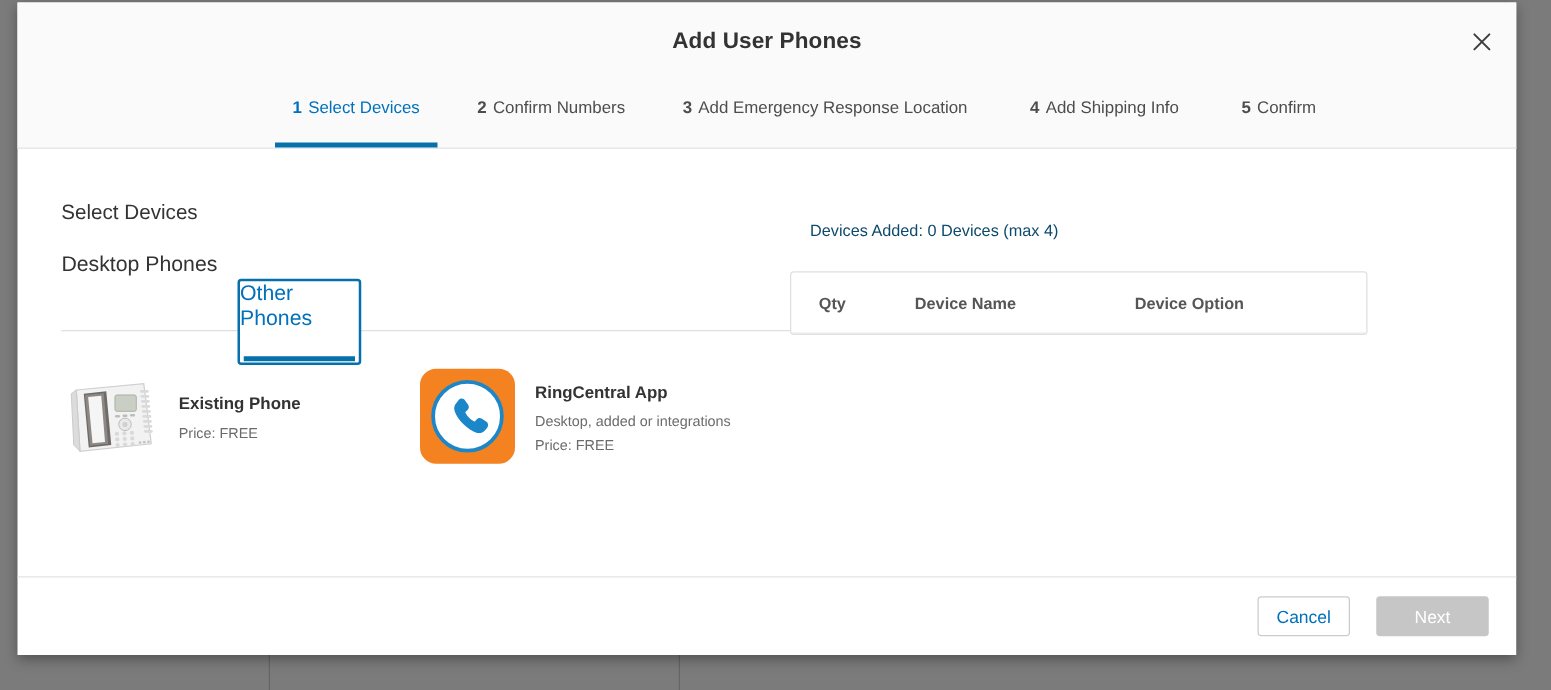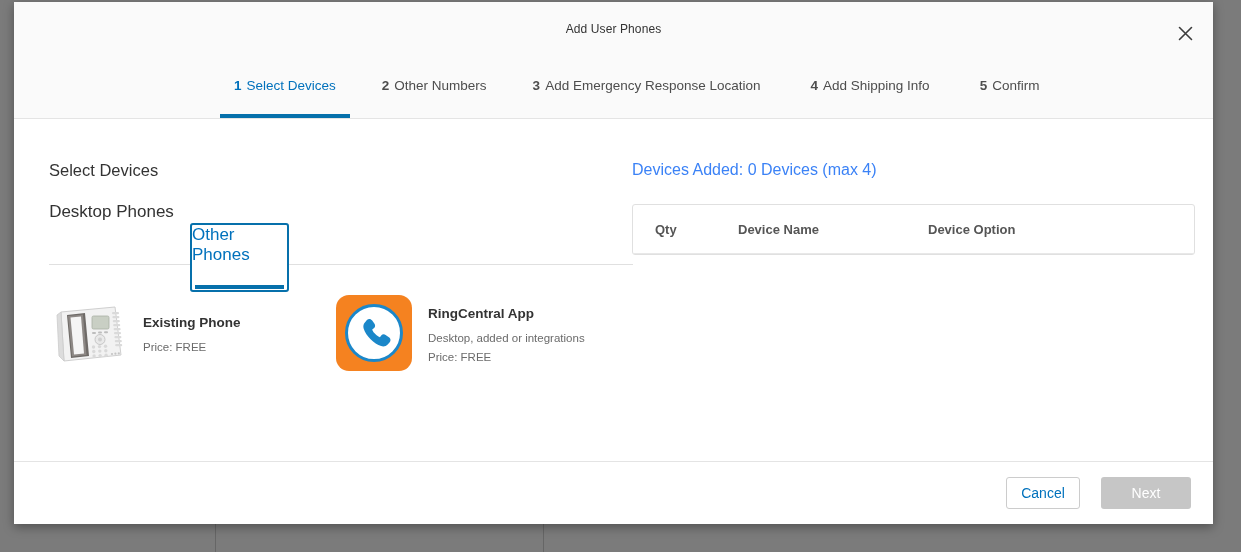--- a/index.html
+++ b/index.html
@@ -58,23 +58,24 @@
     background: #fafafa;
     border-bottom: 1px solid #e4e4e4;
     flex: none;
   }
   #modal-title {
     position: absolute;
     left: 0;
     right: 0;
     top: 20px;
     text-align: center;
-    font-size: 12px;
+    font-size: 18px;
     color: #333333;
     letter-spacing: .1px;
+    font-weight: bold;
   }
   #close-button {
     position: absolute;
     right: 14px;
     top: 17px;
     width: 28px;
     height: 28px;
     display: flex;
     align-items: center;
     justify-content: center;
@@ -262,28 +263,28 @@
   }
 
   
   #right-panel {
     position: absolute;
     left: 618px;
     top: 42px;
     width: 575px;
   }
   #devices-added-heading {
-    font-size: 16px;
-    color: #3b82f6;
-    margin: 0;
+    font-size: 13px;
+    color: #0c4a6e;
+    margin: 16px;
     font-weight: normal;
   }
   #devices-table {
     margin-top: 25px;
-    width: 563px;
+    width: 462px;
     border: 1px solid #e0e0e0;
     border-radius: 3px;
     box-sizing: border-box;
     background: #ffffff;
   }
   #devices-table-head {
     display: flex;
     height: 48px;
     align-items: center;
     border-bottom: 1px solid #e8e8e8;
@@ -356,21 +357,21 @@
       <svg width="15" height="15" viewBox="0 0 15 15" aria-hidden="true">
         <path d="M1.5 1.5 L13.5 13.5 M13.5 1.5 L1.5 13.5" stroke="#3c3c3c" stroke-width="1.6" stroke-linecap="round" fill="none"></path>
       </svg>
     </div>
 
     <div id="steps">
       <div class="step active step-gap-1">
         <span class="step-num">1</span><span class="step-label">Select Devices</span>
       </div>
       <div class="step step-gap-2">
-        <span class="step-num">2</span><span class="step-label">Other Numbers</span>
+        <span class="step-num">2</span><span class="step-label">Confirm Numbers</span>
       </div>
       <div class="step step-gap-3">
         <span class="step-num">3</span><span class="step-label">Add Emergency Response Location</span>
       </div>
       <div class="step step-gap-4">
         <span class="step-num">4</span><span class="step-label">Add Shipping Info</span>
       </div>
       <div class="step">
         <span class="step-num">5</span><span class="step-label">Confirm</span>
       </div>

